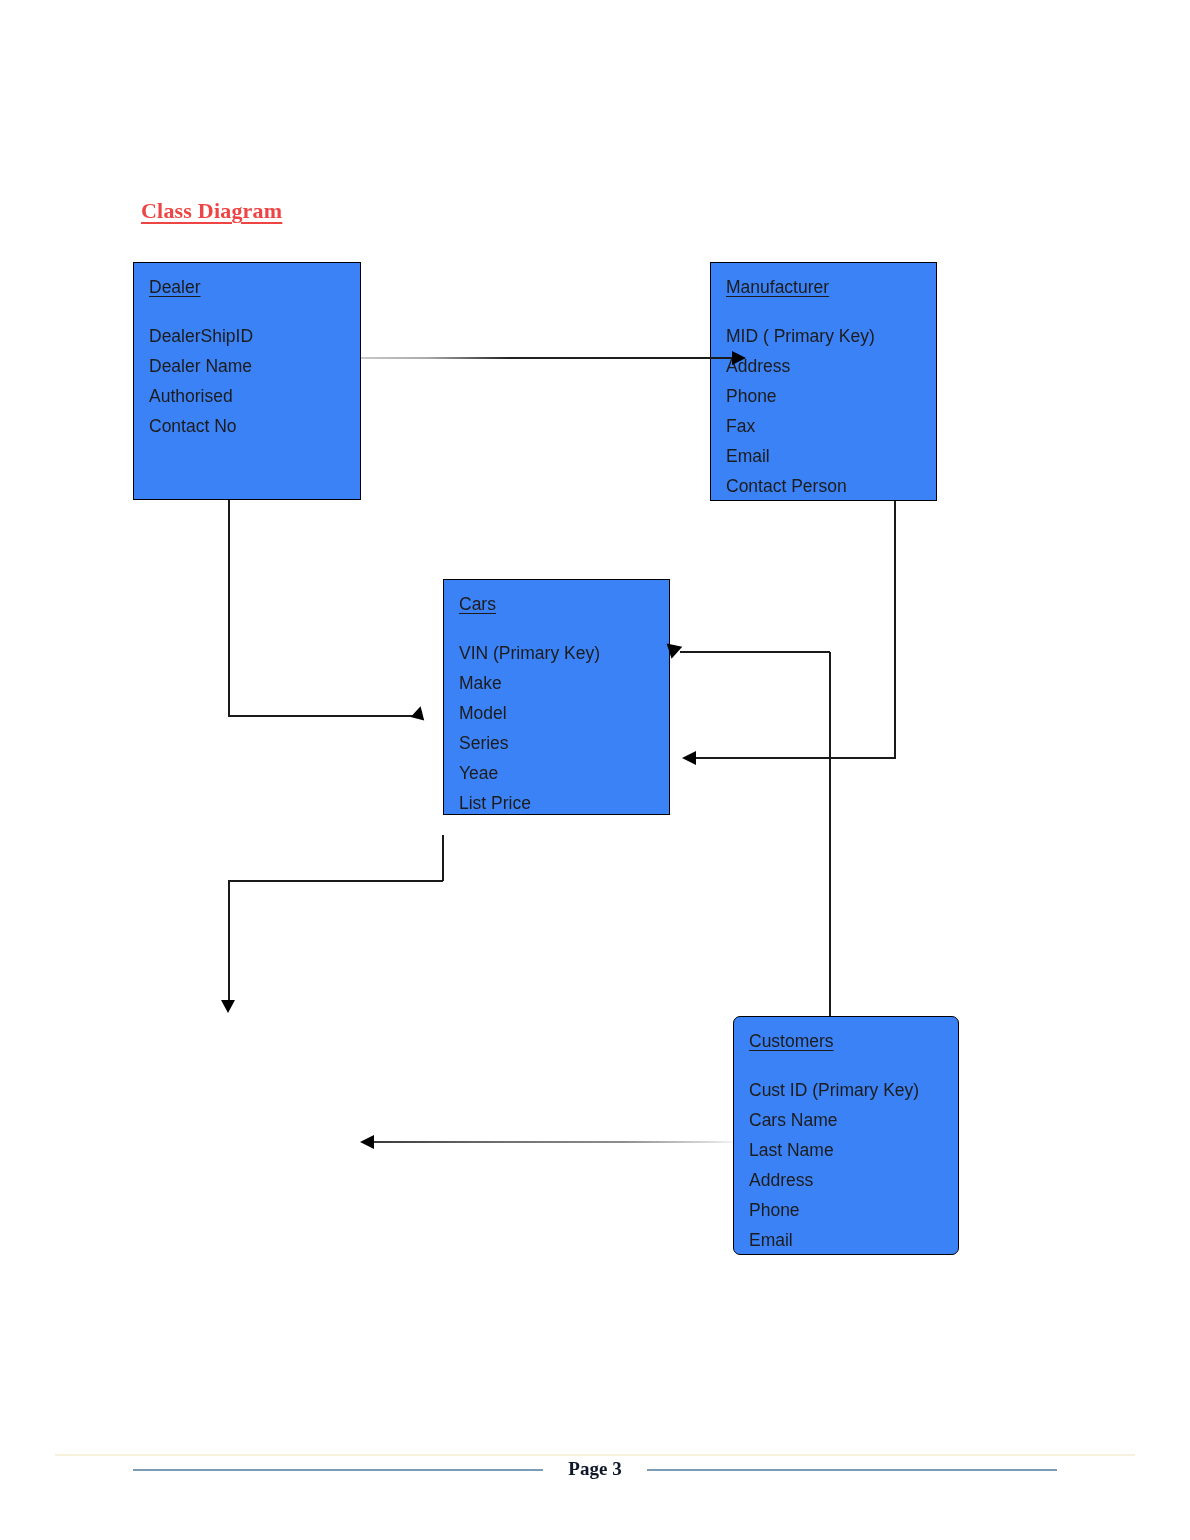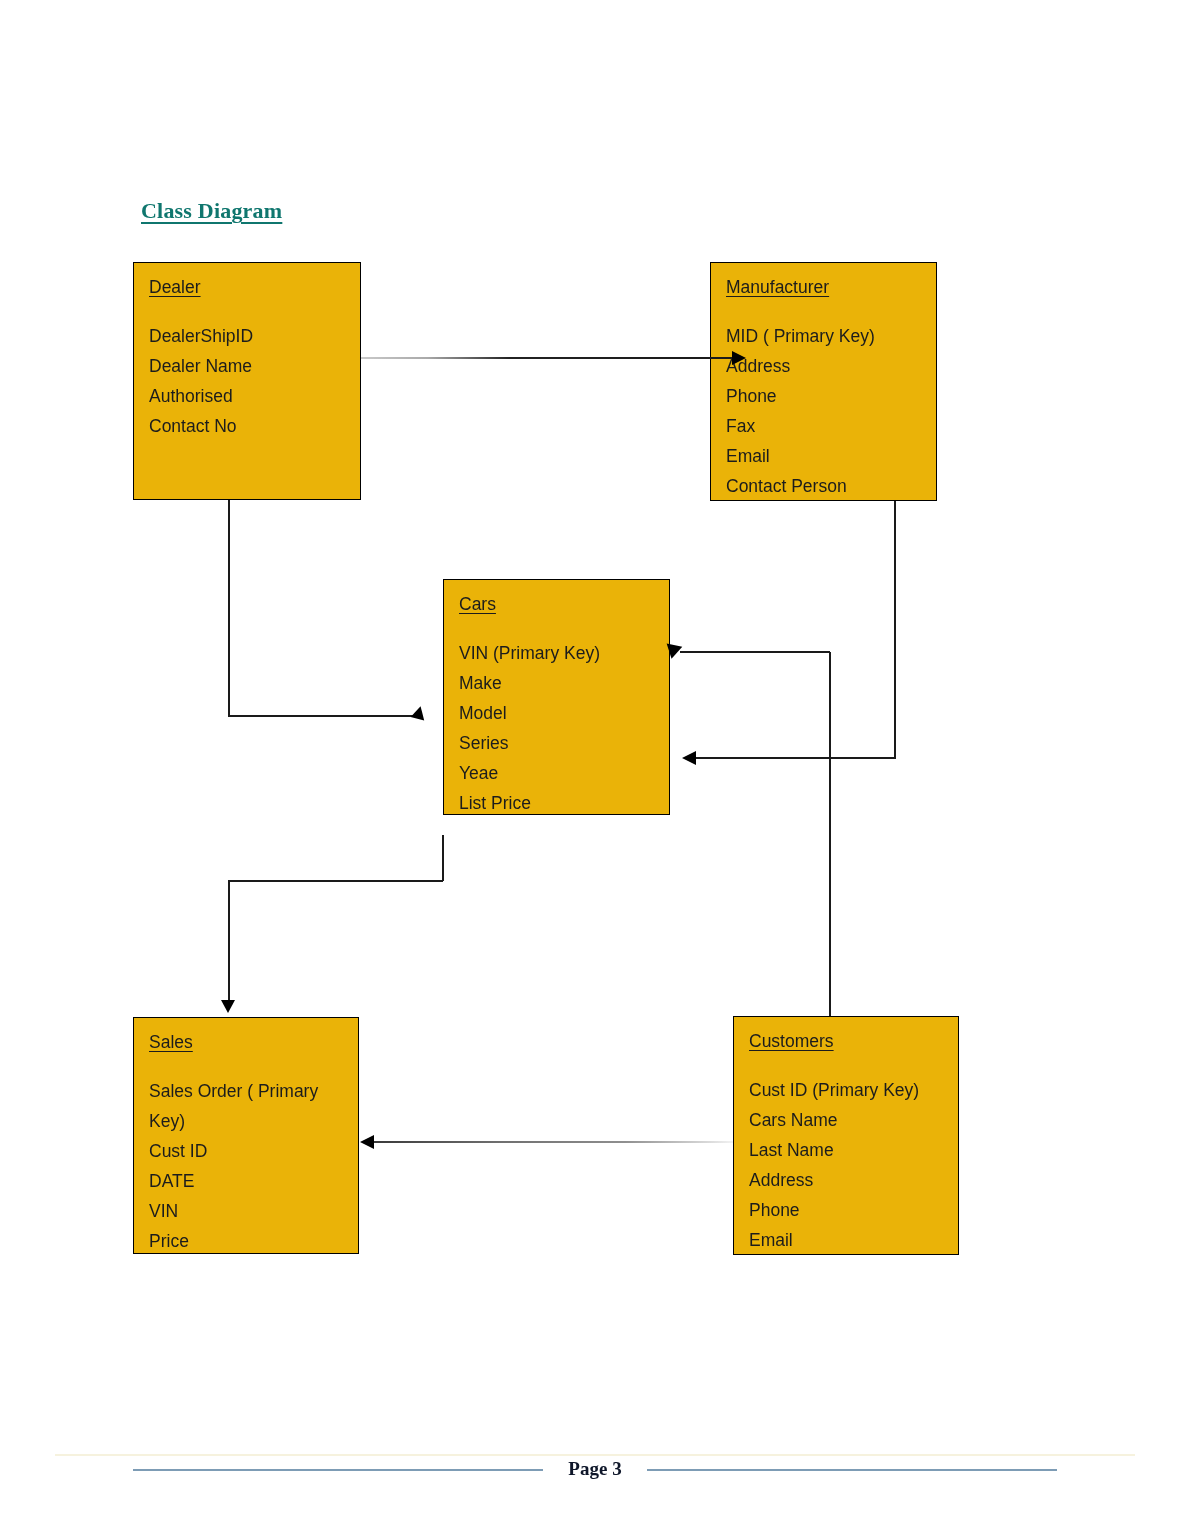--- a/index.html
+++ b/index.html
@@ -6,30 +6,30 @@
   #page{
     position:relative;
     width:1190px;height:1540px;
     background:#ffffff;
     font-family:"Liberation Sans",sans-serif;
     overflow:hidden;
   }
   .doc-title{
     position:absolute;left:141px;top:198px;
     font-family:"Liberation Serif",serif;
-    font-size:22px;font-weight:bold;color:#0f766e;
+    font-size:22px;font-weight:bold;color:#ef4444;
     text-decoration:underline;
     text-underline-offset:4px;
     text-decoration-thickness:2px;
     letter-spacing:.2px;
   }
   .class-box{
     position:absolute;
     border:1.6px solid #000;
-    background:#eab308;
+    background:#3b82f6;
     color:#1c1c1c;
     font-size:17.5px;
     box-sizing:border-box;
   }
   .box-title{
     margin:10px 0 0 15px;
     line-height:28px;
     text-decoration:underline;
     text-underline-offset:3px;
   }
@@ -130,32 +130,22 @@
     <div class="box-fields">
       <div class="field">VIN (Primary Key)</div>
       <div class="field">Make</div>
       <div class="field">Model</div>
       <div class="field">Series</div>
       <div class="field">Yeae</div>
       <div class="field">List Price</div>
     </div>
   </div>
 
-  <div class="class-box" style="left:133px;top:1017px;width:226px;height:237px;">
-    <div class="box-title">Sales</div>
-    <div class="box-fields" style="padding-right:18px;">
-      <div class="field">Sales Order ( Primary Key)</div>
-      <div class="field">Cust ID</div>
-      <div class="field">DATE</div>
-      <div class="field">VIN</div>
-      <div class="field">Price</div>
-    </div>
-  </div>
 
-  <div class="class-box" style="left:733px;top:1016px;width:226px;height:239px;">
+  <div class="class-box" style="left:733px;top:1016px;width:226px;height:239px;border-radius:7px;">
     <div class="box-title">Customers</div>
     <div class="box-fields">
       <div class="field">Cust ID (Primary Key)</div>
       <div class="field">Cars Name</div>
       <div class="field">Last Name</div>
       <div class="field">Address</div>
       <div class="field">Phone</div>
       <div class="field">Email</div>
     </div>
   </div>

